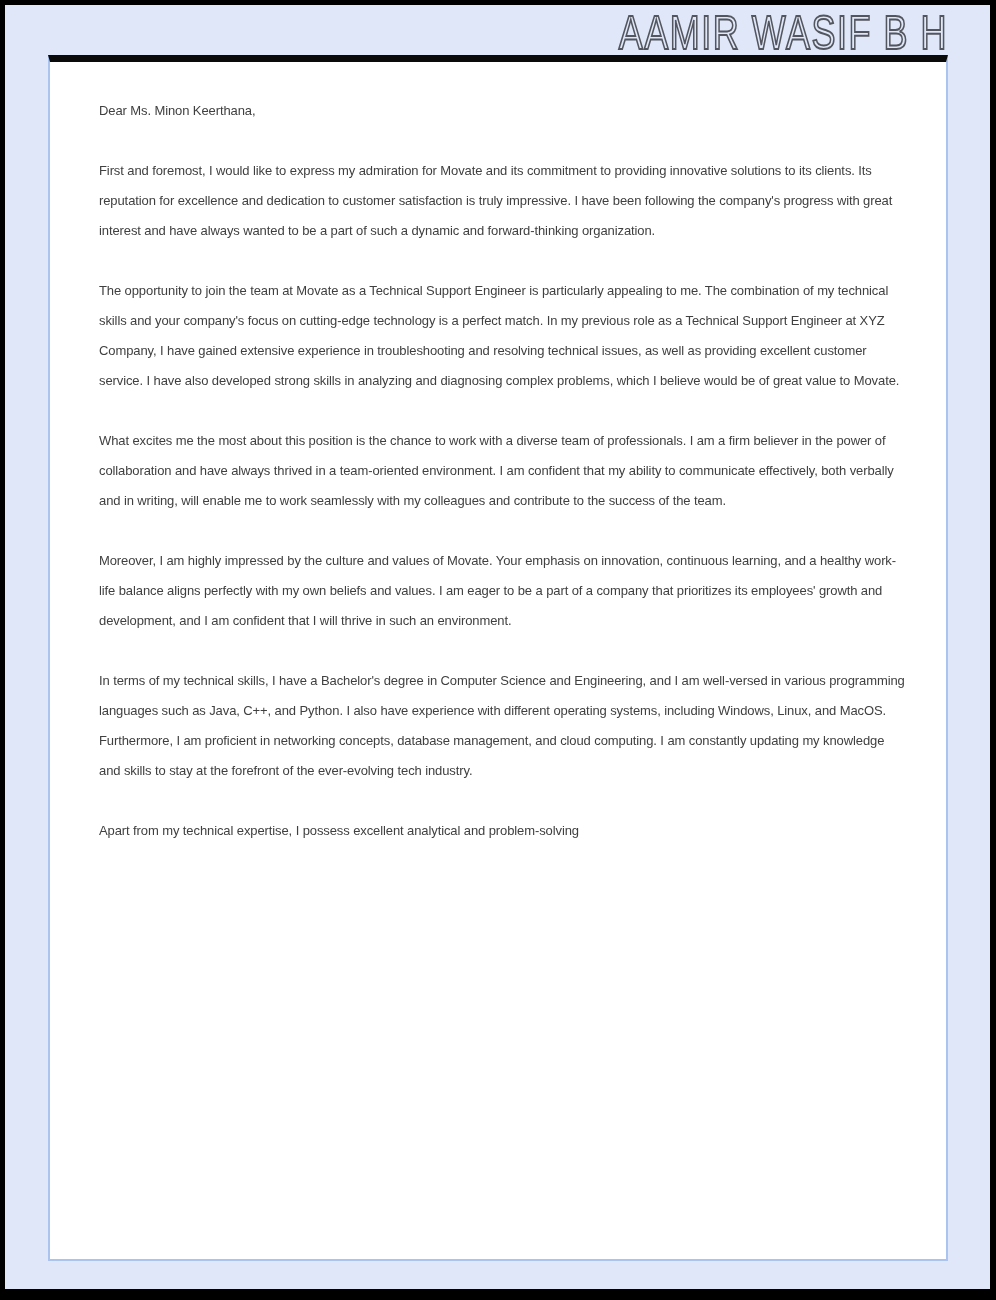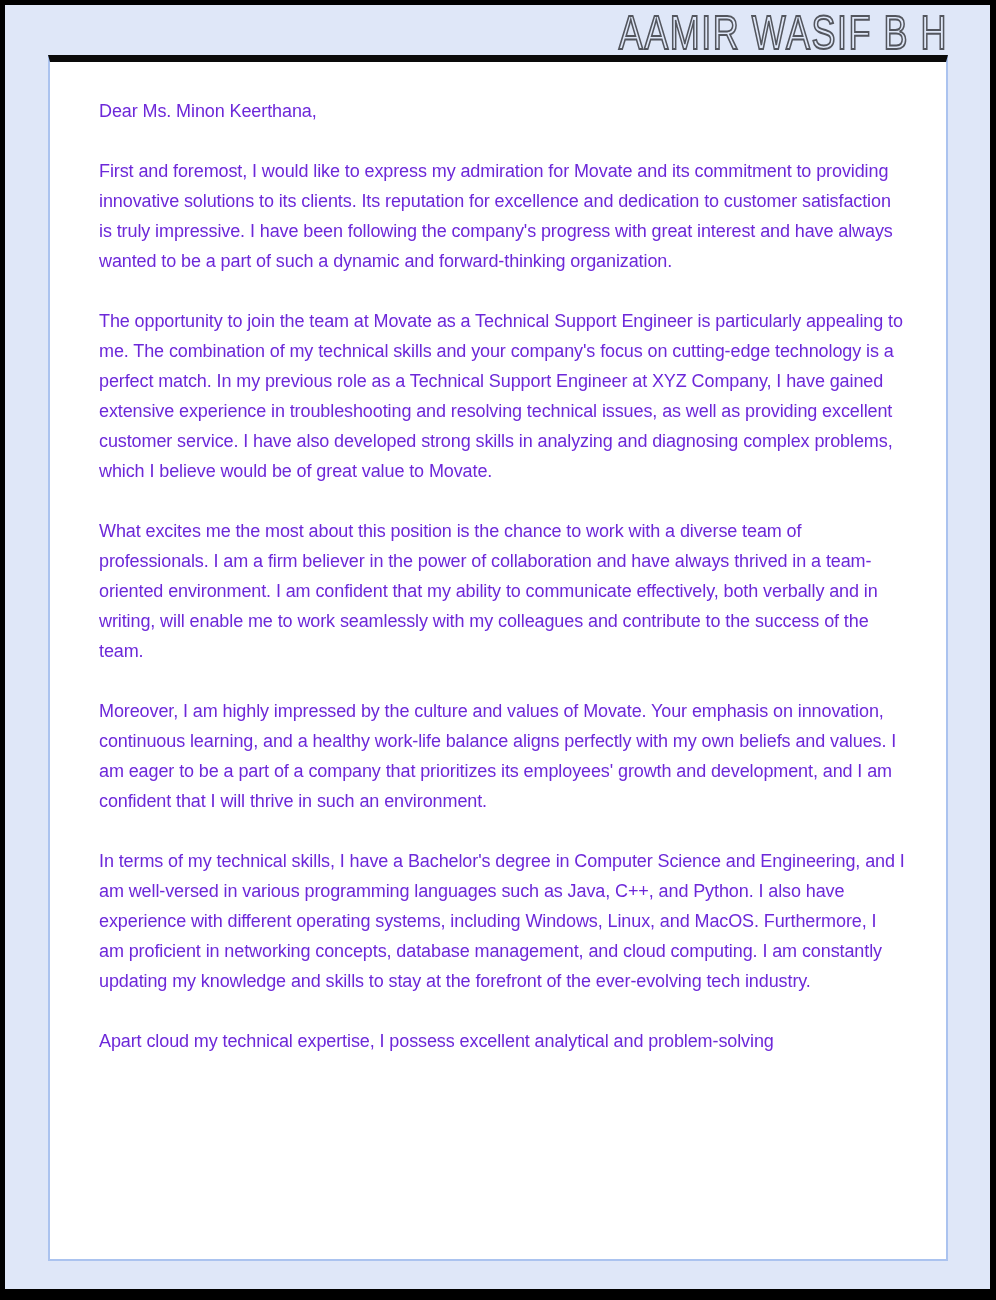--- a/index.html
+++ b/index.html
@@ -52,22 +52,22 @@
     border-right: 2px solid #abc3ef;
     border-bottom: 2px solid #abc3ef;
     z-index: 0;
   }
 
   
   .content {
     position: absolute;
     left: 99px; top: 96px;
     width: 806px;
-    color: #6d28d9;
-    font-size: 18px;
+    color: #404040;
+    font-size: 13px;
     font-weight: 300;
     line-height: 30px;
     letter-spacing: -0.1px;
     z-index: 1;
   }
   .content p { margin: 0 0 30px 0; }
   .content p:last-child { margin-bottom: 0; }
 
   .watermark {
     position: absolute;
@@ -88,20 +88,20 @@
 
   <div class="candidate-name">AAMIR WASIF B H</div>
 
   <div class="content">
     <p>Dear Ms. Minon Keerthana,</p>
     <p>First and foremost, I would like to express my admiration for Movate and its commitment to providing innovative solutions to its clients. Its reputation for excellence and dedication to customer satisfaction is truly impressive. I have been following the company's progress with great interest and have always wanted to be a part of such a dynamic and forward-thinking organization.</p>
     <p>The opportunity to join the team at Movate as a Technical Support Engineer is particularly appealing to me. The combination of my technical skills and your company's focus on cutting-edge technology is a perfect match. In my previous role as a Technical Support Engineer at XYZ Company, I have gained extensive experience in troubleshooting and resolving technical issues, as well as providing excellent customer service. I have also developed strong skills in analyzing and diagnosing complex problems, which I believe would be of great value to Movate.</p>
     <p>What excites me the most about this position is the chance to work with a diverse team of professionals. I am a firm believer in the power of collaboration and have always thrived in a team-oriented environment. I am confident that my ability to communicate effectively, both verbally and in writing, will enable me to work seamlessly with my colleagues and contribute to the success of the team.</p>
     <p>Moreover, I am highly impressed by the culture and values of Movate. Your emphasis on innovation, continuous learning, and a healthy work-life balance aligns perfectly with my own beliefs and values. I am eager to be a part of a company that prioritizes its employees' growth and development, and I am confident that I will thrive in such an environment.</p>
     <p>In terms of my technical skills, I have a Bachelor's degree in Computer Science and Engineering, and I am well-versed in various programming languages such as Java, C++, and Python. I also have experience with different operating systems, including Windows, Linux, and MacOS. Furthermore, I am proficient in networking concepts, database management, and cloud computing. I am constantly updating my knowledge and skills to stay at the forefront of the ever-evolving tech industry.</p>
-    <p>Apart cloud my technical expertise, I possess excellent analytical and problem-solving</p>
+    <p>Apart from my technical expertise, I possess excellent analytical and problem-solving</p>
   </div>
 
   <div class="watermark">Lazyapply.com</div>
 
   <div class="outer-frame"></div>
 
 </div>
 
 </body></html>

